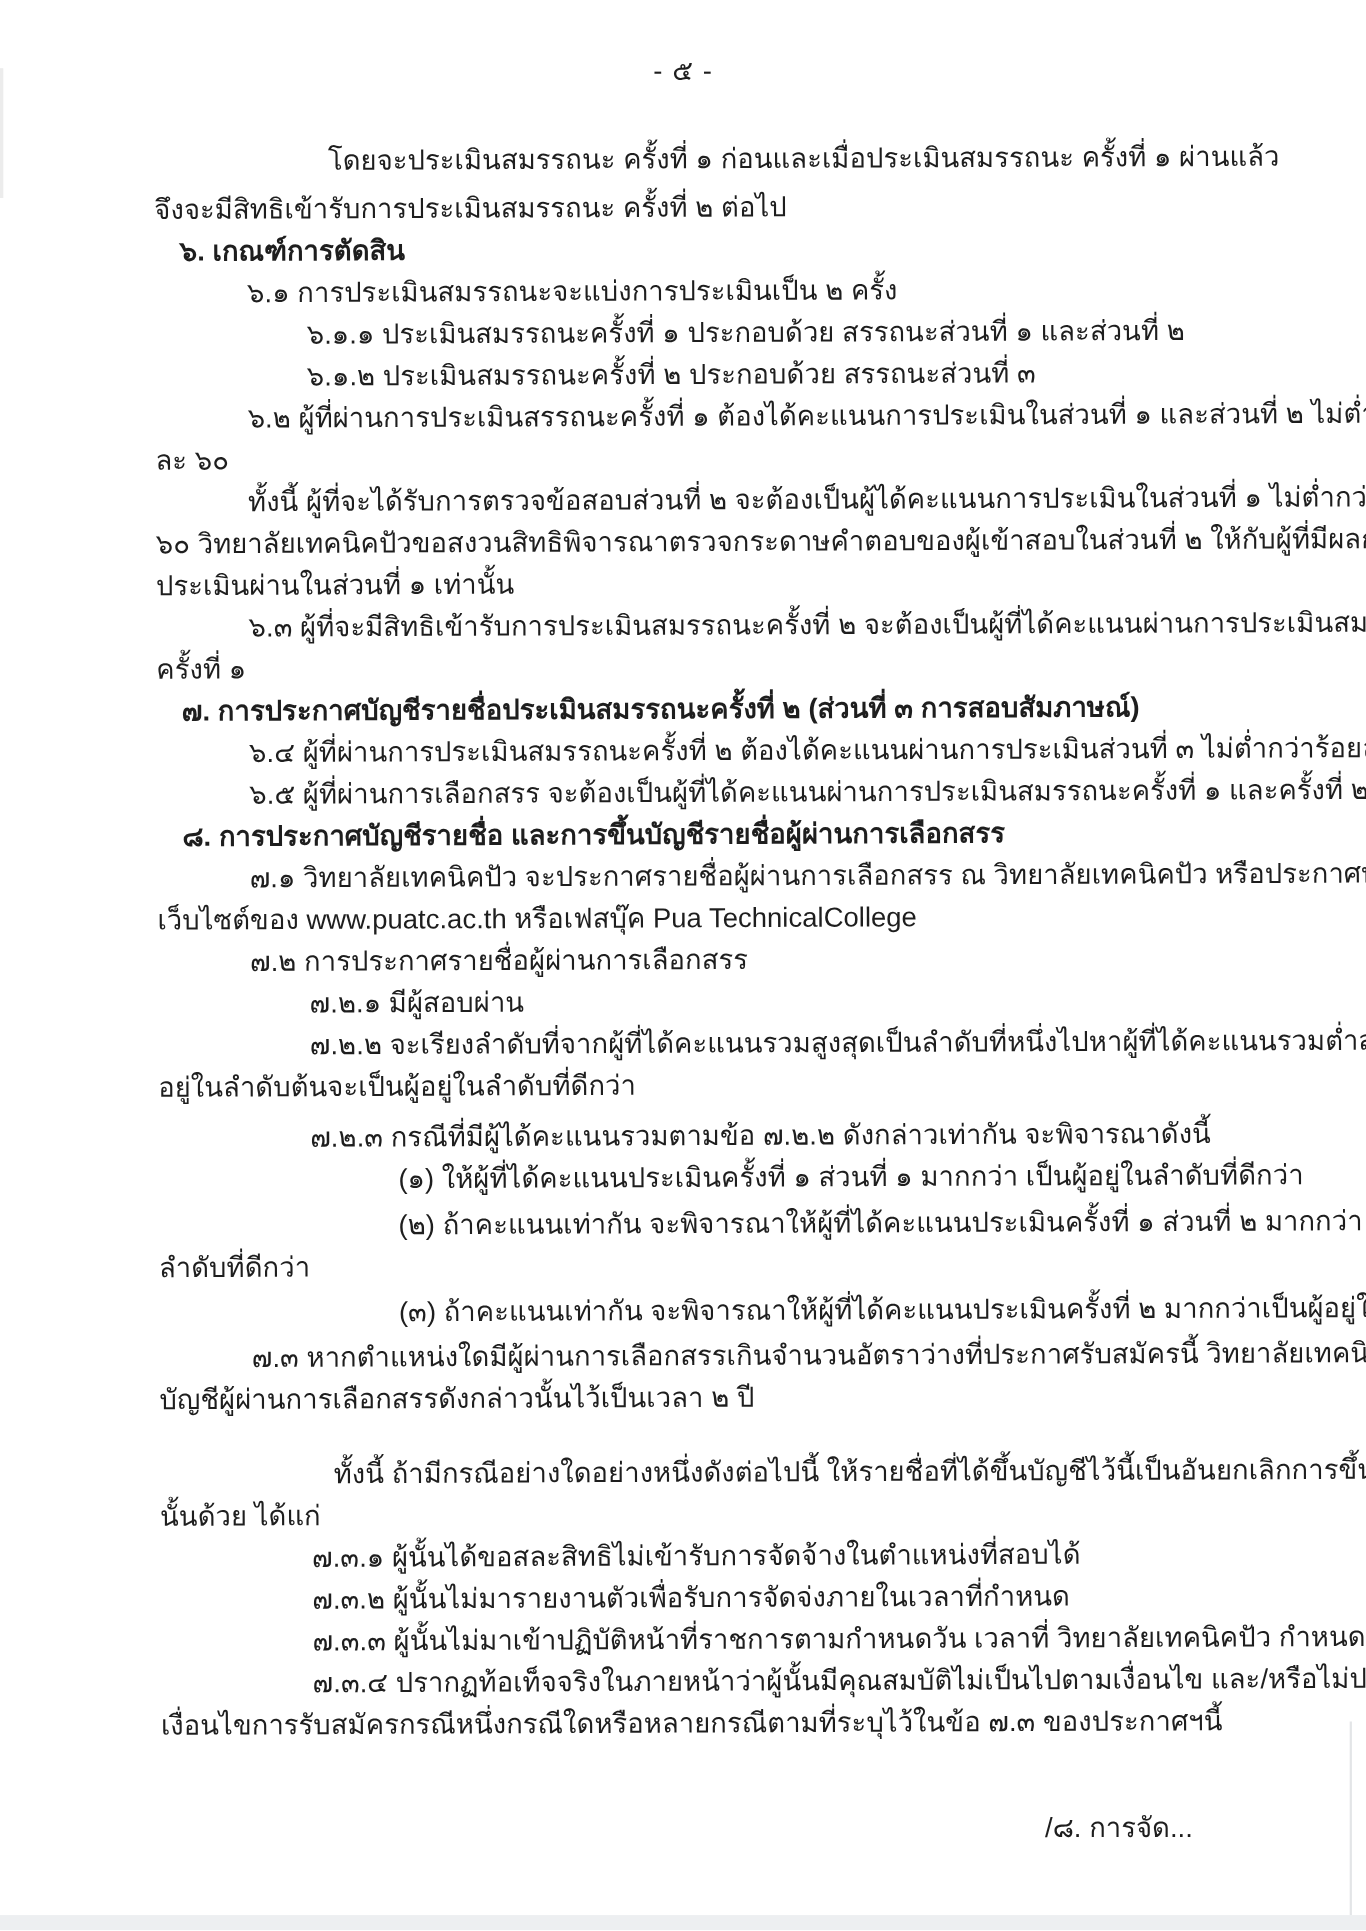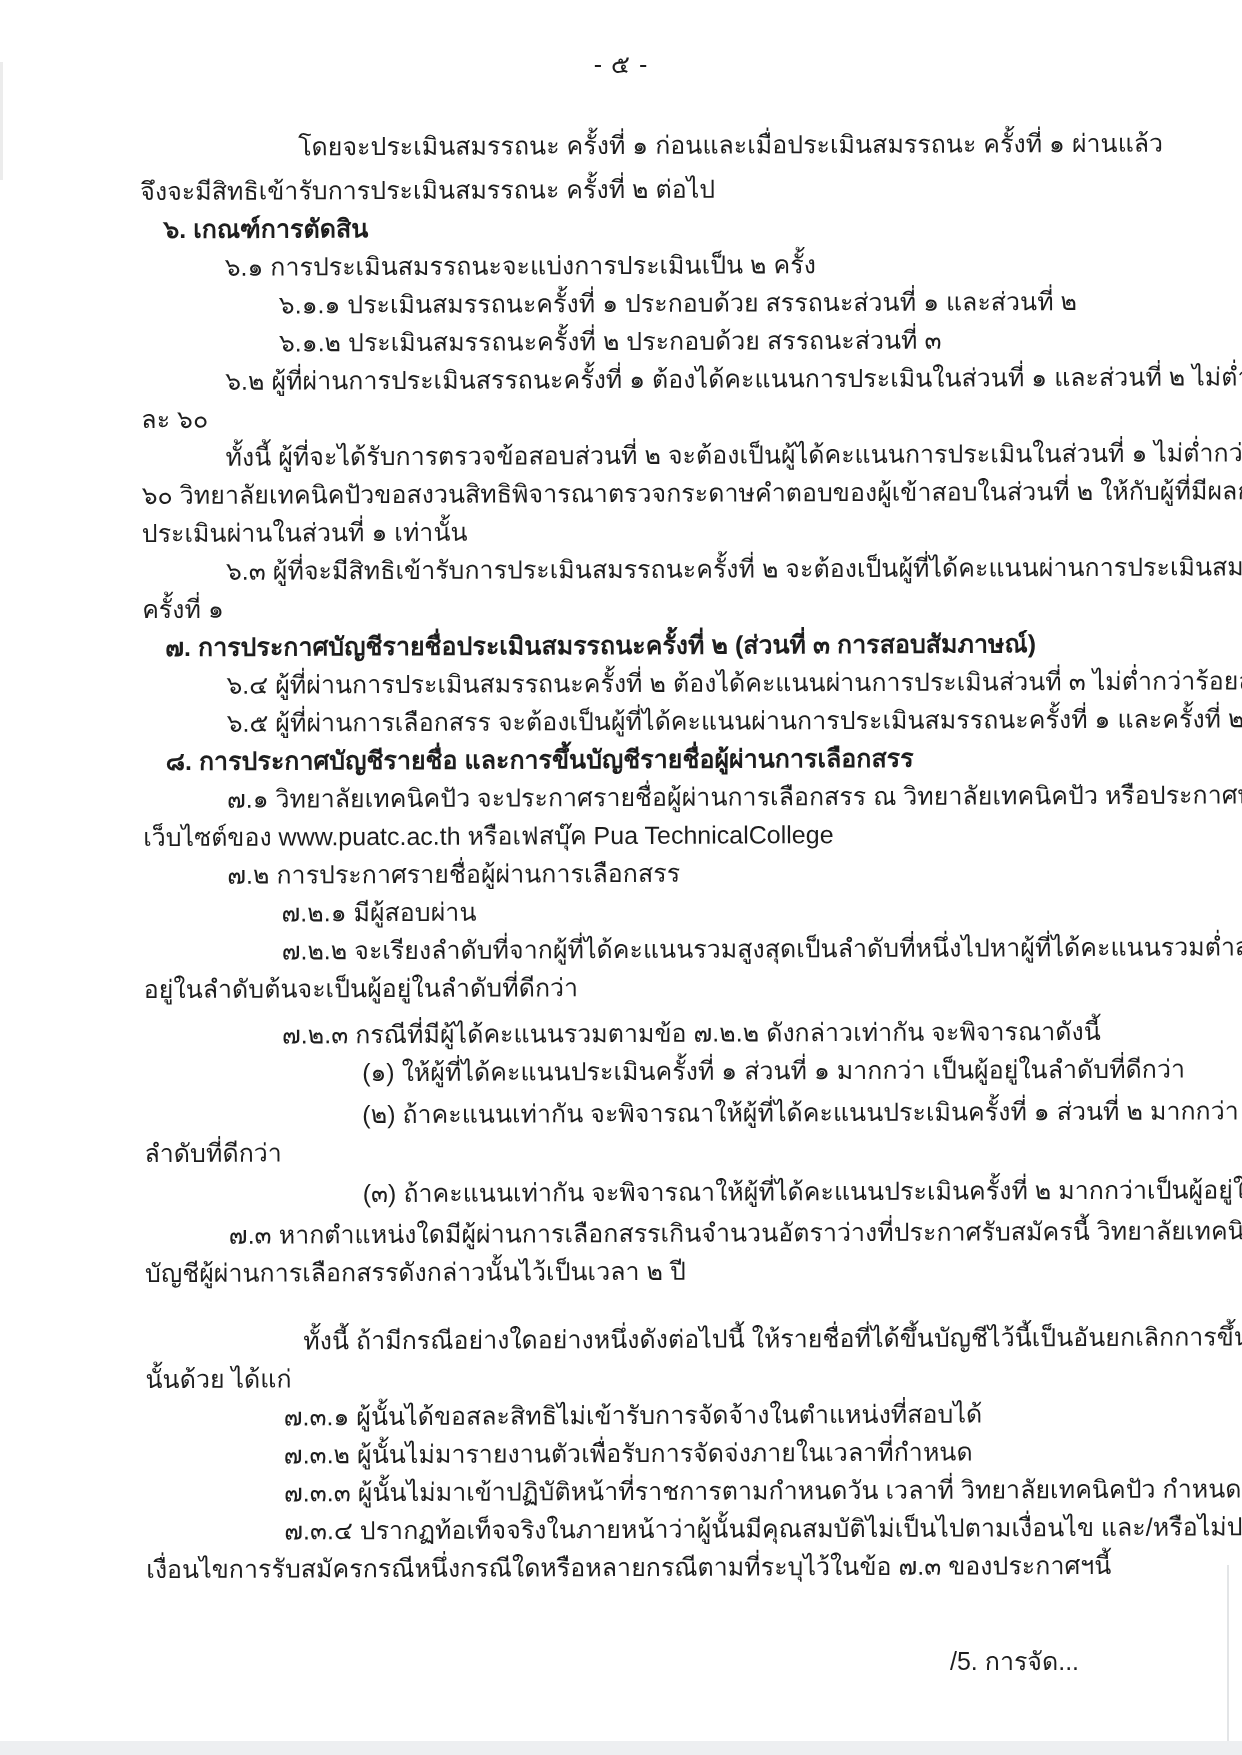--- a/index.html
+++ b/index.html
@@ -105,16 +105,16 @@
       <div class="line lv2" style="margin-top: 3px;">๗.๓ หากตำแหน่งใดมีผู้ผ่านการเลือกสรรเกินจำนวนอัตราว่างที่ประกาศรับสมัครนี้ วิทยาลัยเทคนิคปัว จะขึ้น</div>
       <div class="line lv0">บัญชีผู้ผ่านการเลือกสรรดังกล่าวนั้นไว้เป็นเวลา ๒ ปี</div>
       <div class="line lv5" style="margin-top: 30px;">ทั้งนี้ ถ้ามีกรณีอย่างใดอย่างหนึ่งดังต่อไปนี้ ให้รายชื่อที่ได้ขึ้นบัญชีไว้นี้เป็นอันยกเลิกการขึ้นบัญชีของผู้</div>
       <div class="line lv0">นั้นด้วย ได้แก่</div>
       <div class="line lv3">๗.๓.๑ ผู้นั้นได้ขอสละสิทธิไม่เข้ารับการจัดจ้างในตำแหน่งที่สอบได้</div>
       <div class="line lv3">๗.๓.๒ ผู้นั้นไม่มารายงานตัวเพื่อรับการจัดจ่งภายในเวลาที่กำหนด</div>
       <div class="line lv3">๗.๓.๓ ผู้นั้นไม่มาเข้าปฏิบัติหน้าที่ราชการตามกำหนดวัน เวลาที่ วิทยาลัยเทคนิคปัว กำหนด</div>
       <div class="line lv3">๗.๓.๔ ปรากฏท้อเท็จจริงในภายหน้าว่าผู้นั้นมีคุณสมบัติไม่เป็นไปตามเงื่อนไข และ/หรือไม่ปฏิบัติตาม</div>
       <div class="line lv0">เงื่อนไขการรับสมัครกรณีหนึ่งกรณีใดหรือหลายกรณีตามที่ระบุไว้ในข้อ ๗.๓ ของประกาศฯนี้</div>
     </div>
-  <div class="footer-note">/5. การจัด...</div>
+  <div class="footer-note">/๘. การจัด...</div>
   <div class="edge-right"></div>
   <div class="edge-bottom"></div>
 </div>
 
 </body></html>

